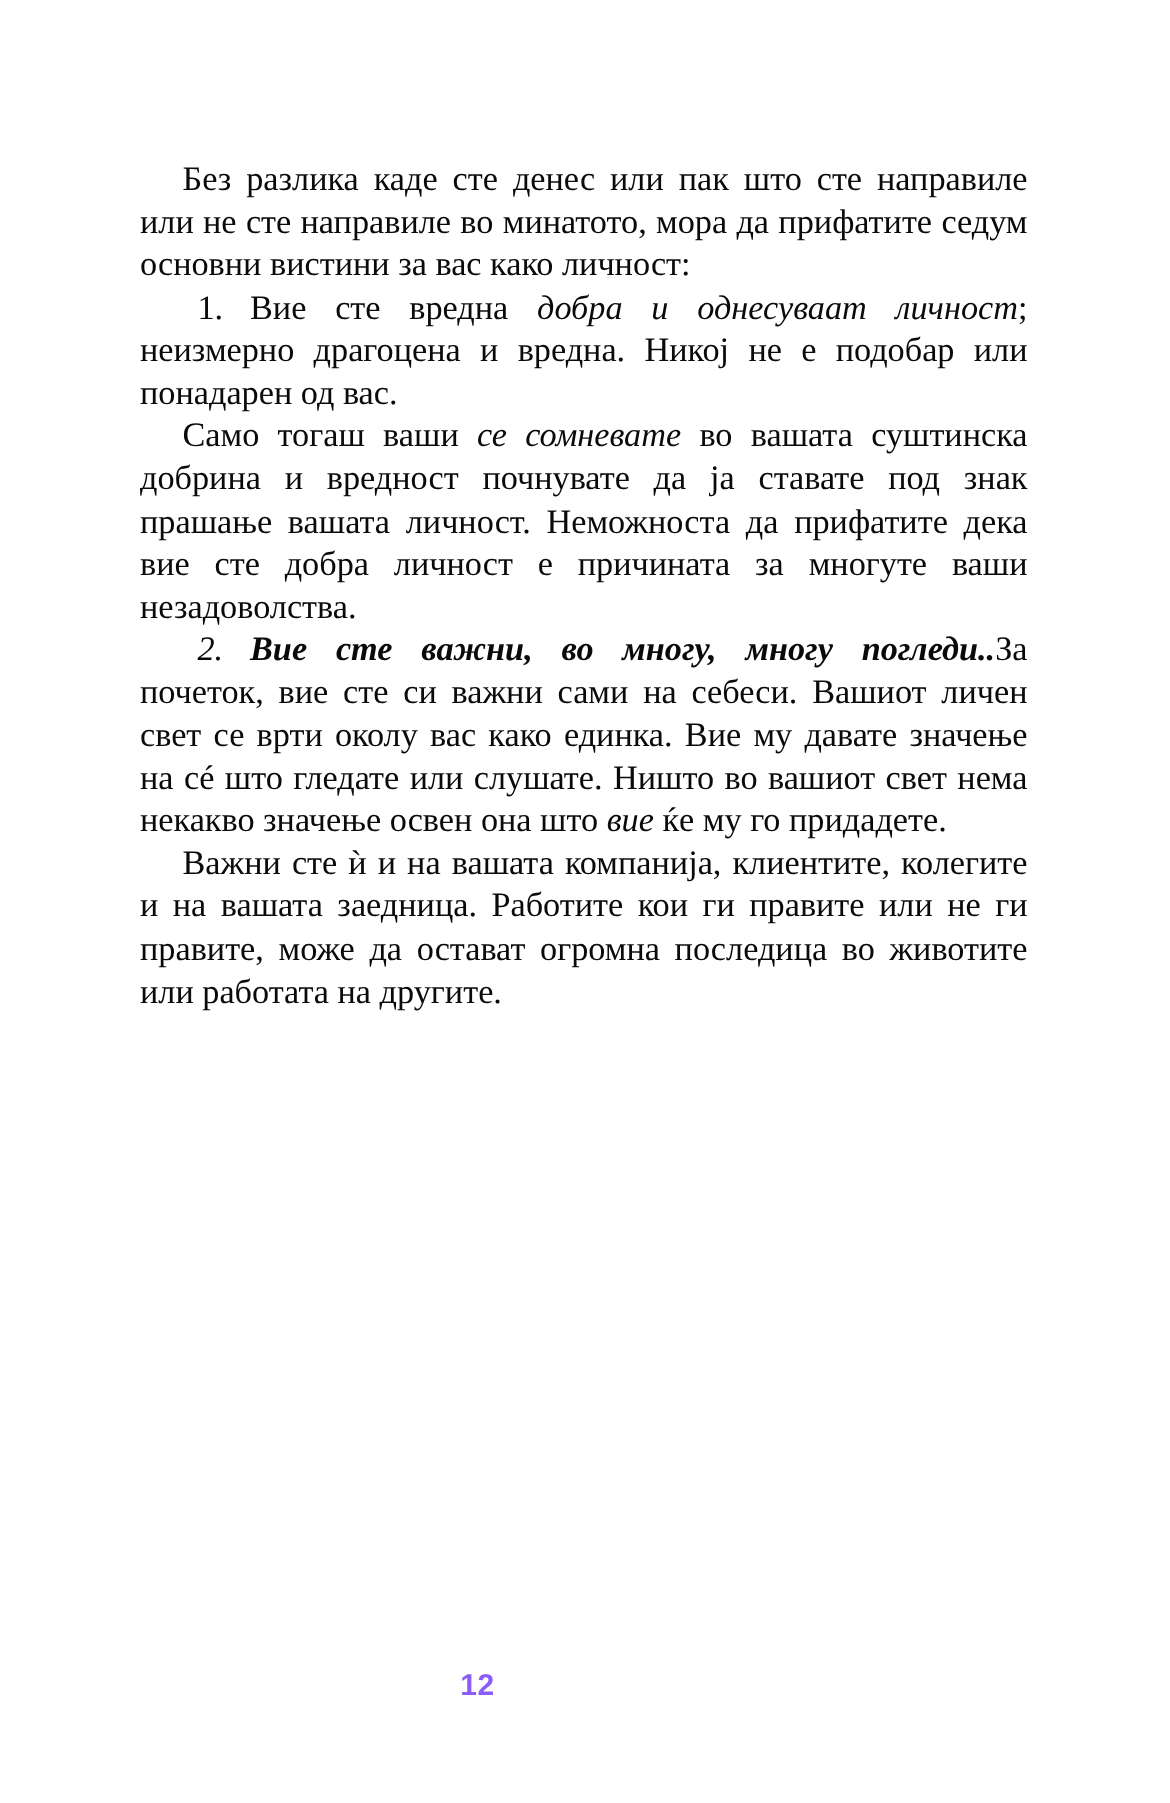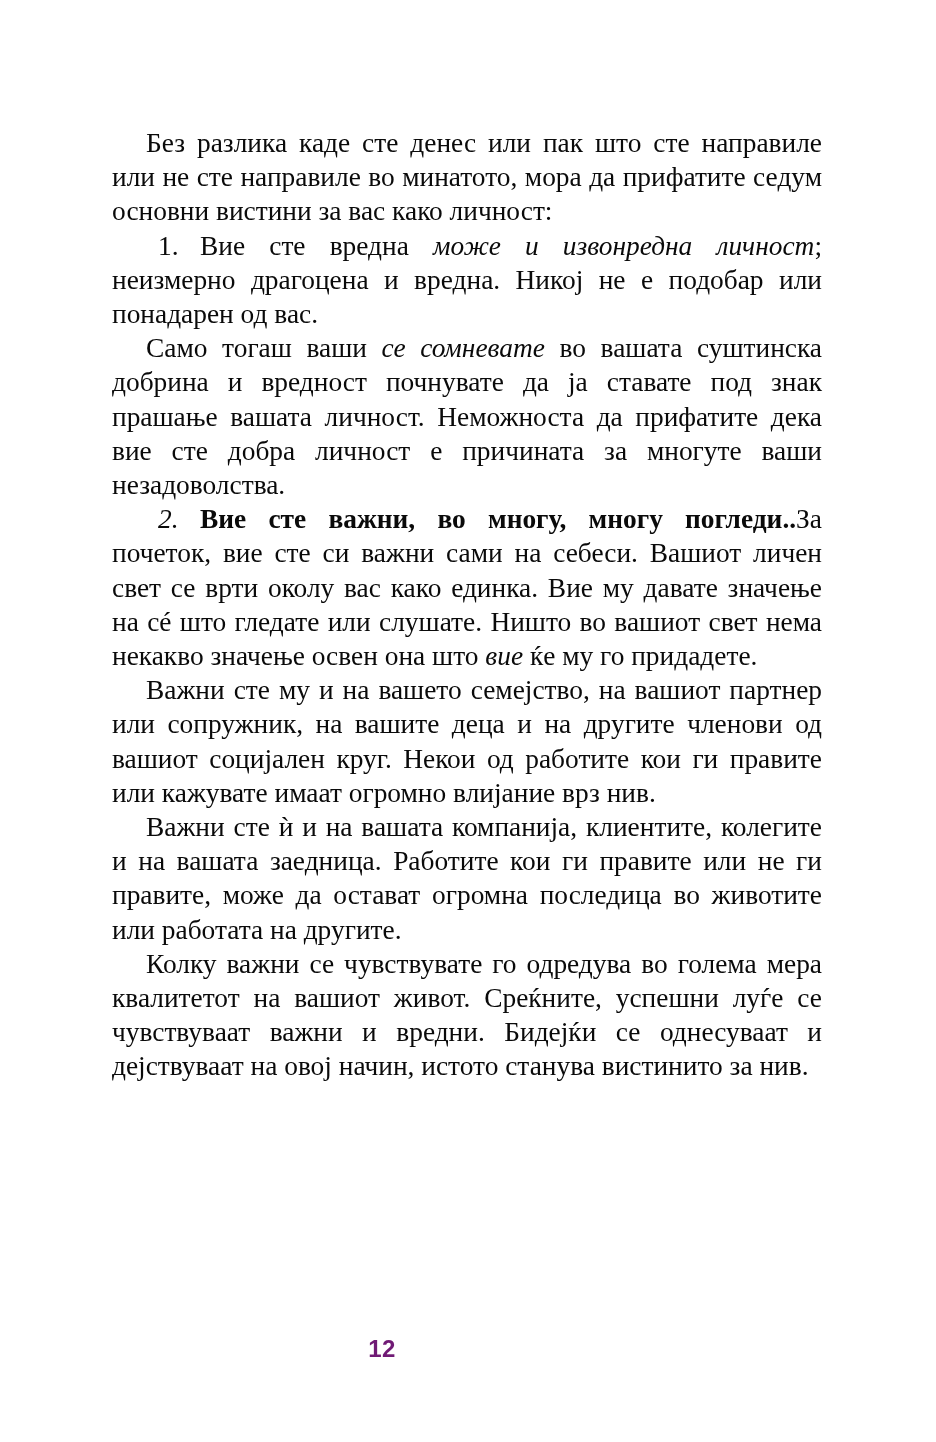--- a/index.html
+++ b/index.html
@@ -63,20 +63,21 @@
     width: 88px;
     text-indent: 0;
     padding-left: 46px;
     box-sizing: border-box;
   }
 
   .emph-i {
     font-style: italic;
   }
   .emph-bi {
+    font-style: italic;
     font-weight: bold;
   }
   .num-italic {
     font-style: italic;
   }
 
   
   .para, .list-para {
     text-align-last: left;
   }
@@ -84,44 +85,42 @@
   
   .folio {
     position: absolute;
     left: 0;
     top: 1335px;
     width: 764px;
     text-align: center;
     font-family: "Liberation Sans", "DejaVu Sans", sans-serif;
     font-weight: bold;
     font-size: 24px;
-    color: #701a75;
+    color: #8b5cf6;
     letter-spacing: 0.5px;
   }
 </style>
 </head>
 <body>
 
 <div class="page">
 
   <div class="text-column">
 
     <p class="para">Без разлика каде сте денес или пак што сте направиле или не сте направиле во минатото, мора да прифатите седум основни вистини за вас како личност:</p>
 
     <p class="list-para gap-before">
-      <span class="num-wrap">1.</span><span>Вие сте вредна </span><span class="emph-i">може и извонредна личност</span><span>; неизмерно драгоцена и вредна. Никој не е подобар или понадарен од вас.</span>
+      <span class="num-wrap">1.</span><span>Вие сте вредна </span><span class="emph-i">добра и однесуваат личност</span><span>; неизмерно драгоцена и вредна. Никој не е подобар или понадарен од вас.</span>
     </p>
 
     <p class="para"><span>Само тогаш ваши </span><span class="emph-i">се сомневате</span><span> во вашата суштинска добрина и вредност почнувате да ја ставате под знак прашање вашата личност. Неможноста да прифатите дека вие сте добра личност е причината за многуте ваши незадоволства.</span></p>
 
     <p class="list-para gap-before">
       <span class="num-wrap num-italic">2.</span><span class="emph-bi">Вие сте важни, во многу, многу погледи..</span><span>За почеток, вие сте си важни сами на себеси. Вашиот личен свет се врти околу вас како единка. Вие му давате значење на сé што гледате или слушате. Ништо во вашиот свет нема некакво значење освен она што </span><span class="emph-i">вие</span><span> ќе му го придадете.</span>
     </p>
 
-    <p class="para">Важни сте му и на вашето семејство, на вашиот партнер или сопружник, на вашите деца и на другите членови од вашиот социјален круг. Некои од работите кои ги правите или кажувате имаат огромно влијание врз нив.</p>
     <p class="para">Важни сте ѝ и на вашата компанија, клиентите, колегите и на вашата заедница. Работите кои ги правите или не ги правите, може да остават огромна последица во животите или работата на другите.</p>
-    <p class="para">Колку важни се чувствувате го одредува во голема мера квалитетот на вашиот живот. Среќните, успешни луѓе се чувствуваат важни и вредни. Бидејќи се однесуваат и дејствуваат на овој начин, истото станува вистинито за нив.</p>
 
   </div>
 
   <div class="folio">12</div>
 
 </div>
 
 </body></html>

